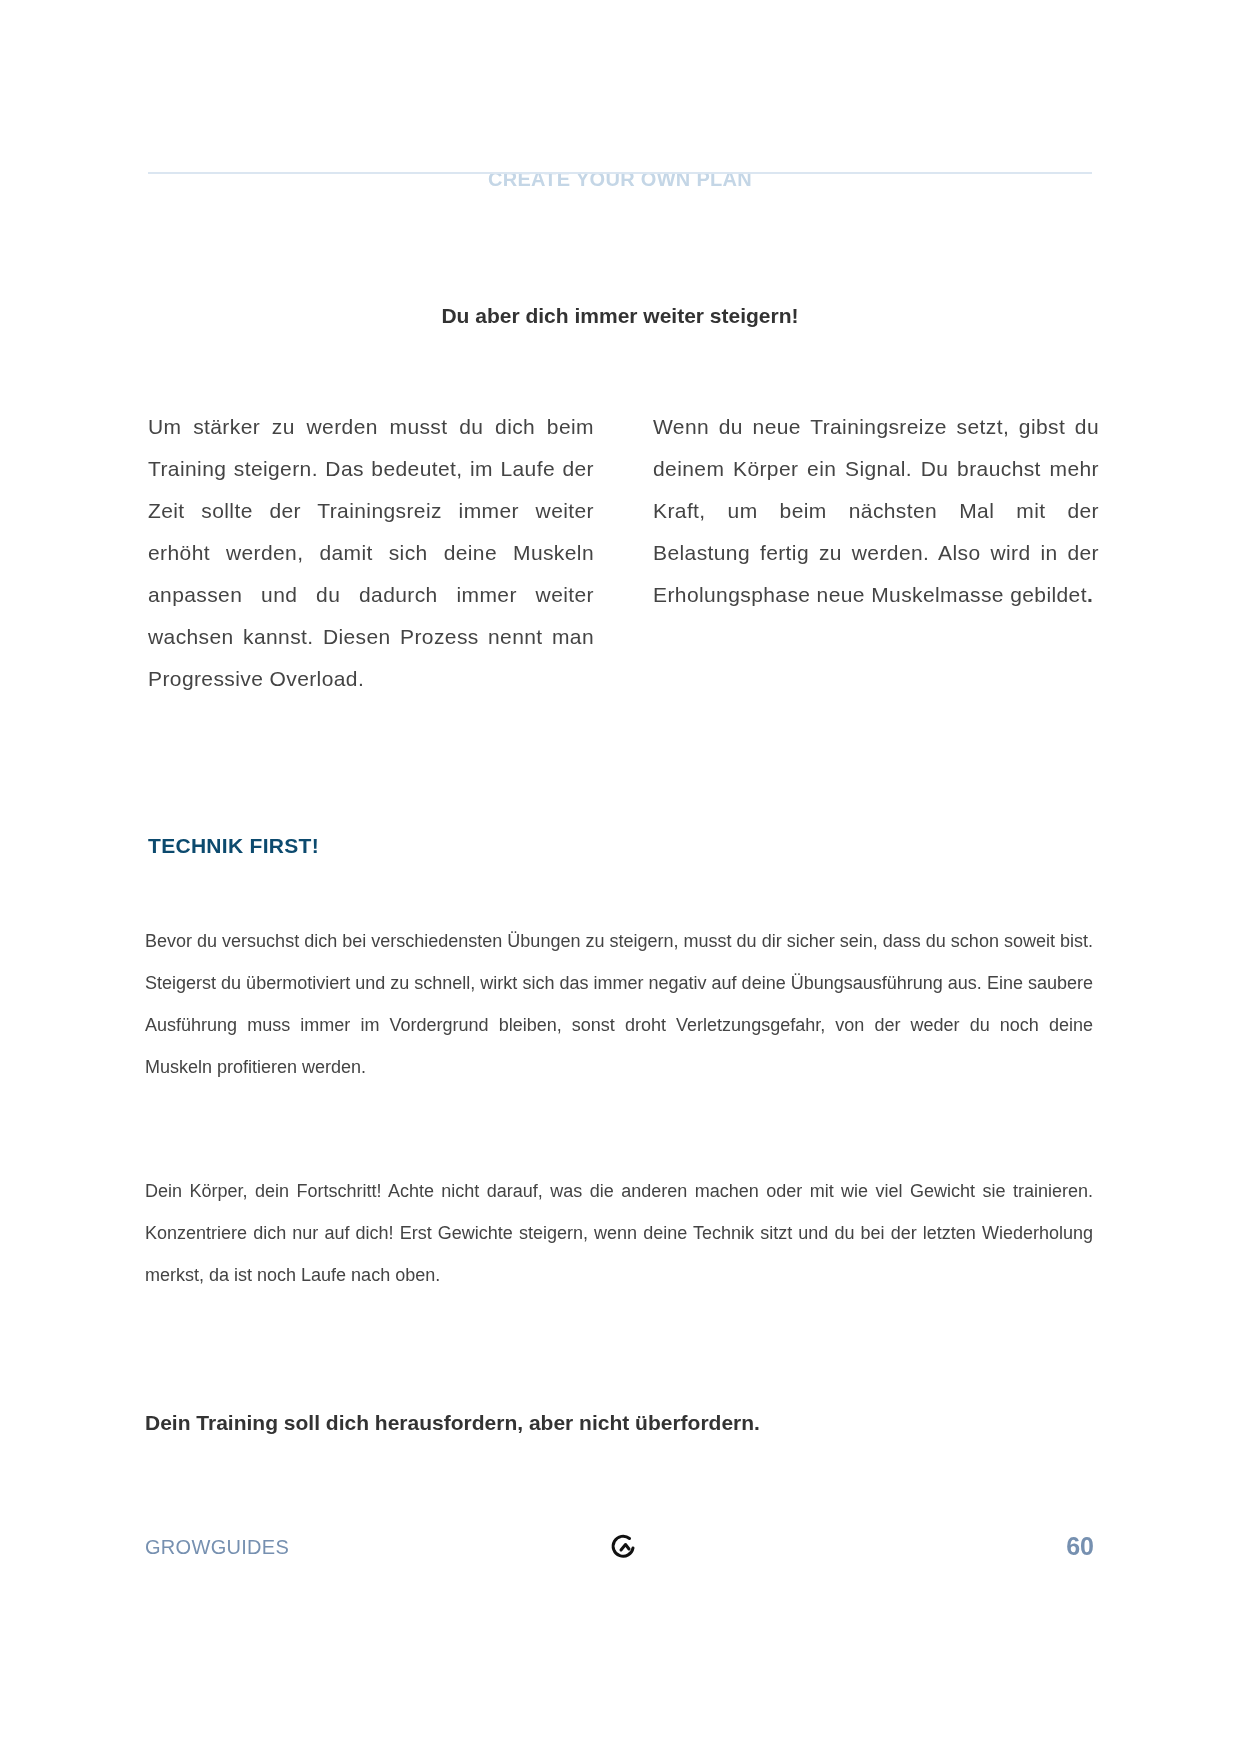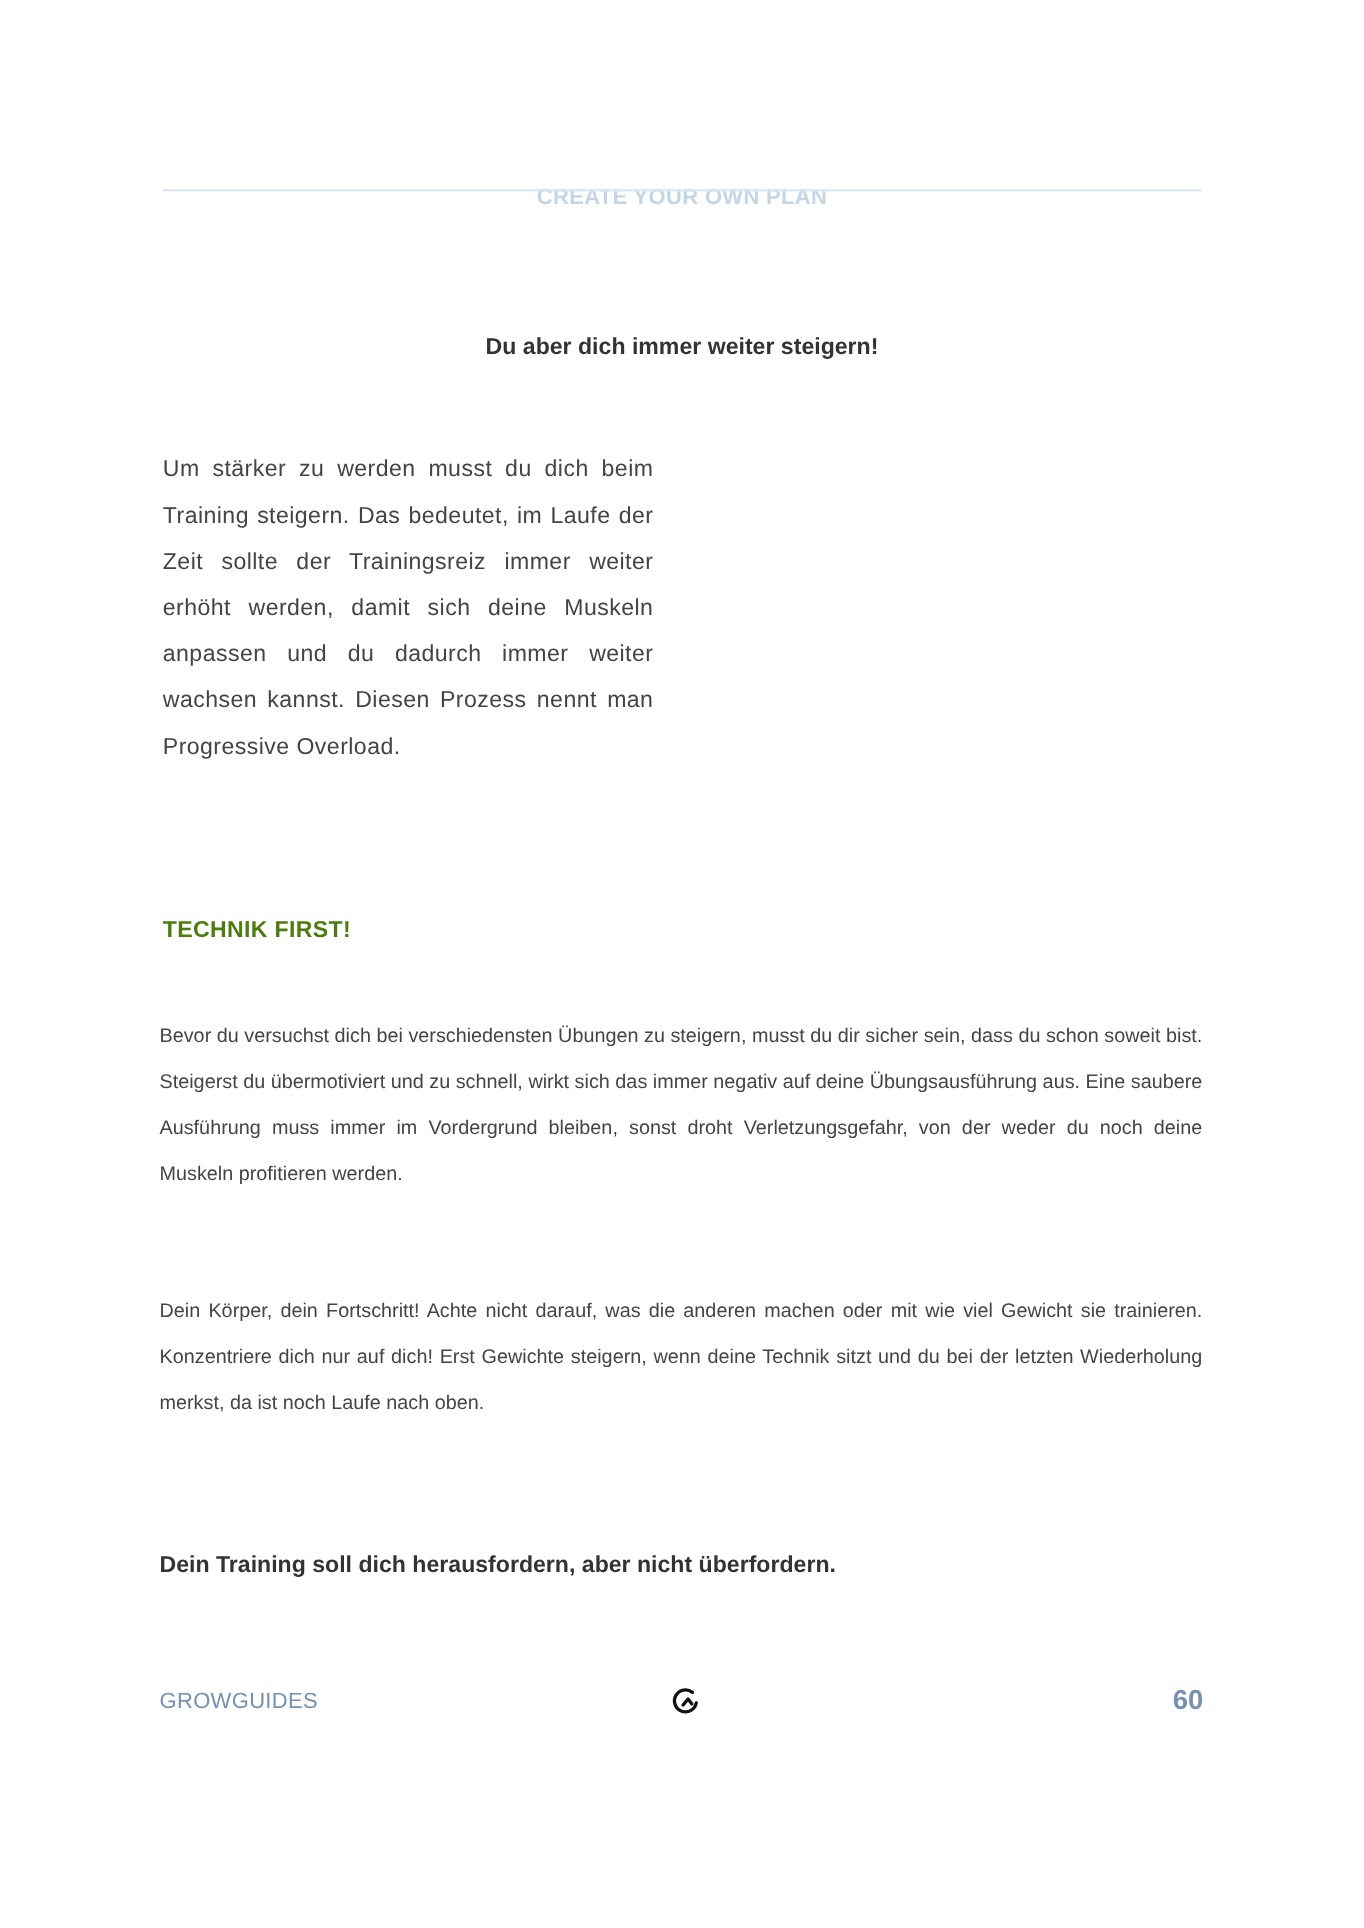--- a/index.html
+++ b/index.html
@@ -76,21 +76,21 @@
     .col-left { left: 148px; }
     .col-right { left: 653px; }
     .col p { margin: 0; }
     .col .bold-dot { font-weight: bold; }
     .section-heading {
       position: absolute;
       left: 148px;
       top: 834px;
       font-weight: bold;
       font-size: 21px;
-      color: #4d7c0f;
+      color: #0c4a6e;
       letter-spacing: 0.3px;
     }
     .body-block {
       position: absolute;
       left: 145px;
       width: 948px;
       font-size: 18px;
       line-height: 42px;
       text-align: justify;
       color: #444444;
@@ -139,20 +139,23 @@
 
   <div class="running-header">CREATE YOUR OWN PLAN</div>
   <div class="header-rule"></div>
 
   <div class="subtitle">Du aber dich immer weiter steigern!</div>
 
   <div class="col col-left">
     <p>Um stärker zu werden musst du dich beim Training steigern. Das bedeutet, im Laufe der Zeit sollte der Trainingsreiz immer weiter erhöht werden, damit sich deine Muskeln anpassen und du dadurch immer weiter wachsen kannst. Diesen Prozess nennt man Progressive Overload.</p>
   </div>
 
+  <div class="col col-right">
+    <p><span>Wenn du neue Trainingsreize setzt, gibst du deinem Körper ein Signal. Du brauchst mehr Kraft, um beim nächsten Mal mit der Belastung fertig zu werden. Also wird in der Erholungsphase neue Muskelmasse gebildet</span><span class="bold-dot">.</span></p>
+  </div>
 
   <div class="section-heading">TECHNIK FIRST!</div>
 
   <div class="body-block para-1">
     <p>Bevor du versuchst dich bei verschiedensten Übungen zu steigern, musst du dir sicher sein, dass du schon soweit bist. Steigerst du übermotiviert und zu schnell, wirkt sich das immer negativ auf deine Übungsausführung aus. Eine saubere Ausführung muss immer im Vordergrund bleiben, sonst droht Verletzungsgefahr, von der weder du noch deine Muskeln profitieren werden.</p>
   </div>
 
   <div class="body-block para-2">
     <p>Dein Körper, dein Fortschritt! Achte nicht darauf, was die anderen machen oder mit wie viel Gewicht sie trainieren. Konzentriere dich nur auf dich! Erst Gewichte steigern, wenn deine Technik sitzt und du bei der letzten Wiederholung merkst, da ist noch Laufe nach oben.</p>
   </div>

